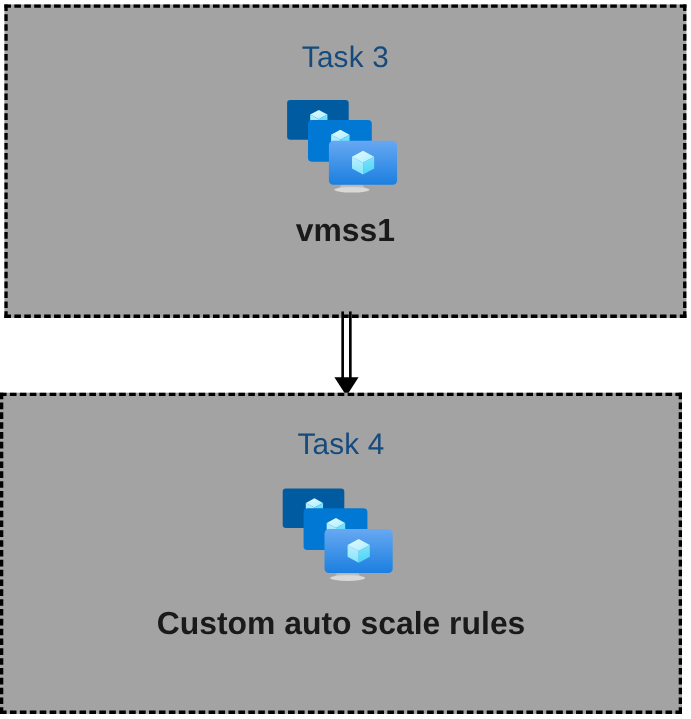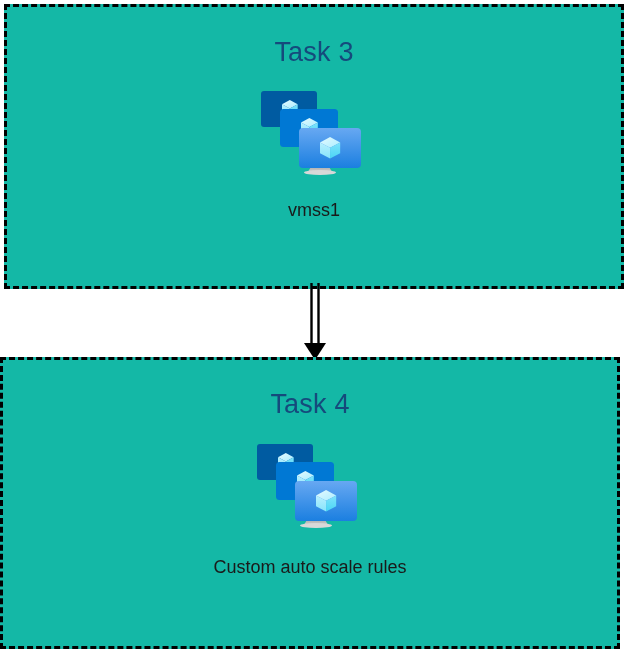--- a/index.html
+++ b/index.html
@@ -21,21 +21,21 @@
     left: 0;
     top: 0;
     width: 628px;
     height: 654px;
   }
 
   
   .task-box {
     position: absolute;
     box-sizing: border-box;
-    background: #14b8a6;
+    background: #a3a3a3;
     border: 3px dashed #000000;
     display: flex;
     flex-direction: column;
     align-items: center;
   }
   #task-box-1 {
     left: 4px;
     top: 4px;
     width: 620px;
     height: 285px;
@@ -72,23 +72,23 @@
 
   .icon-wrap svg {
     display: block;
     width: 120px;
     height: 96px;
   }
 
   .caption-block {
     text-align: center;
     color: #1a1a1a;
-    font-size: 18px;
+    font-size: 29px;
     line-height: 33px;
-    font-weight: 400;
+    font-weight: 700;
     white-space: nowrap;
   }
   #task-box-1 .caption-block { margin-top: 12px; }
   #task-box-2 .caption-block { margin-top: 16px; }
 
   .caption-line { display: block; }
 
   
   .connector {
     position: absolute;

